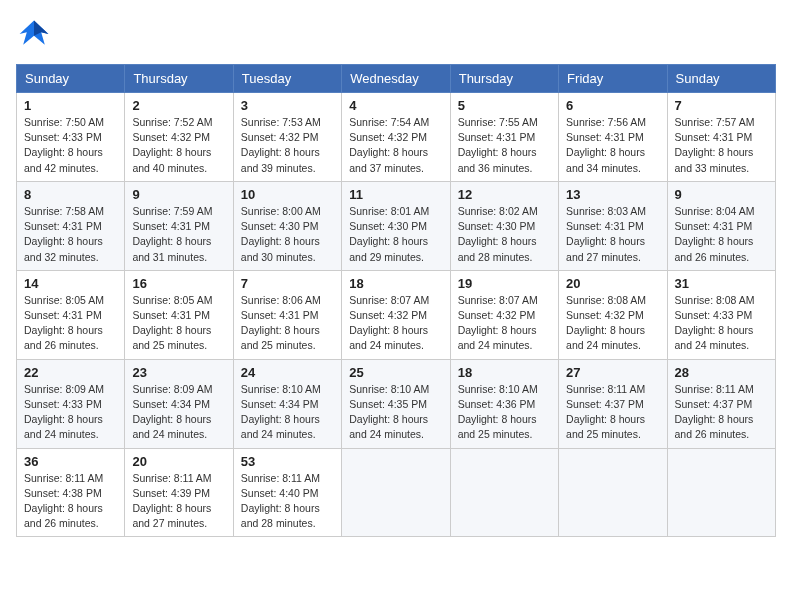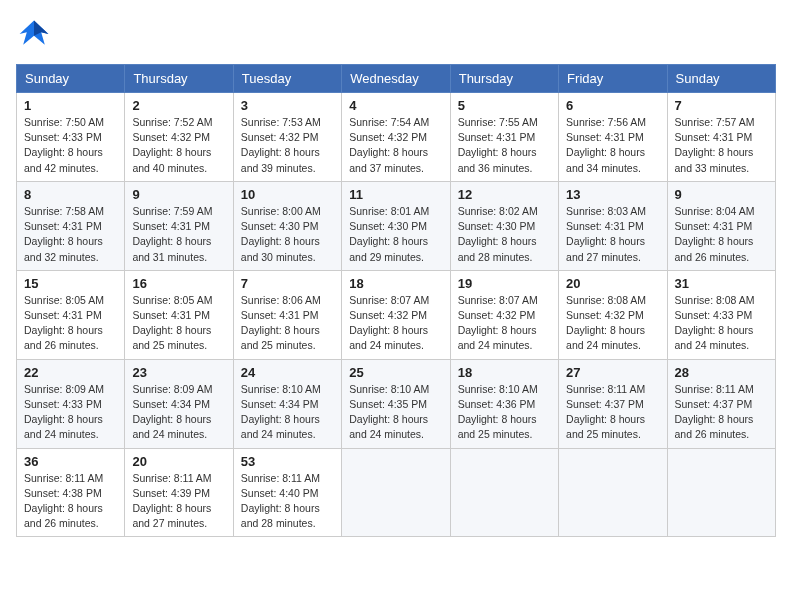--- a/index.html
+++ b/index.html
@@ -177,21 +177,21 @@
           <span class="day-num">13</span>
           <div class="cell-text">Sunrise: 8:03 AM<br>Sunset: 4:31 PM<br>Daylight: 8 hours<br>and 27 minutes.</div>
         </td>
         <td>
           <span class="day-num">9</span>
           <div class="cell-text">Sunrise: 8:04 AM<br>Sunset: 4:31 PM<br>Daylight: 8 hours<br>and 26 minutes.</div>
         </td>
       </tr>
       <tr>
         <td>
-          <span class="day-num">15</span>
+          <span class="day-num">14</span>
           <div class="cell-text">Sunrise: 8:05 AM<br>Sunset: 4:31 PM<br>Daylight: 8 hours<br>and 26 minutes.</div>
         </td>
         <td>
           <span class="day-num">16</span>
           <div class="cell-text">Sunrise: 8:05 AM<br>Sunset: 4:31 PM<br>Daylight: 8 hours<br>and 25 minutes.</div>
         </td>
         <td>
           <span class="day-num">7</span>
           <div class="cell-text">Sunrise: 8:06 AM<br>Sunset: 4:31 PM<br>Daylight: 8 hours<br>and 25 minutes.</div>
         </td>

